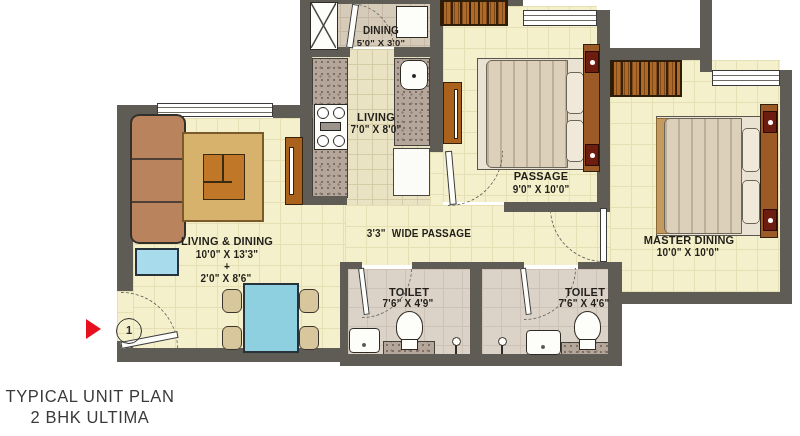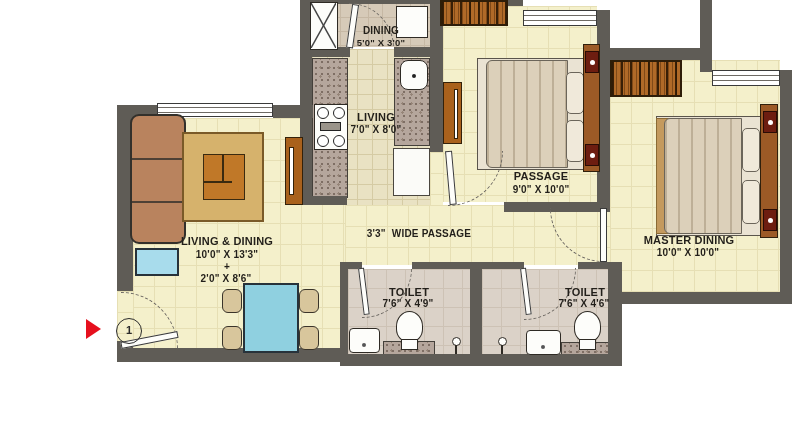--- a/index.html
+++ b/index.html
@@ -208,14 +208,18 @@
   <div class="lb t11" style="left:689px;top:235px">MASTER DINING</div>
   <div class="lb t10" style="left:688px;top:248px">10'0" X 10'0"</div>
   <div class="lb t11" style="left:409px;top:287px">TOILET</div>
   <div class="lb t10" style="left:408px;top:299px">7'6" X 4'9"</div>
   <div class="lb t11" style="left:585px;top:287px">TOILET</div>
   <div class="lb t10" style="left:584px;top:299px">7'6" X 4'6"</div>
 
   <div id="entry-arrow"></div>
   <div id="entry-circle">1</div>
 
+  <div id="title-block">
+    <div>TYPICAL UNIT PLAN</div>
+    <div>2 BHK ULTIMA</div>
+  </div>
 
 </div>
 
 </body></html>

